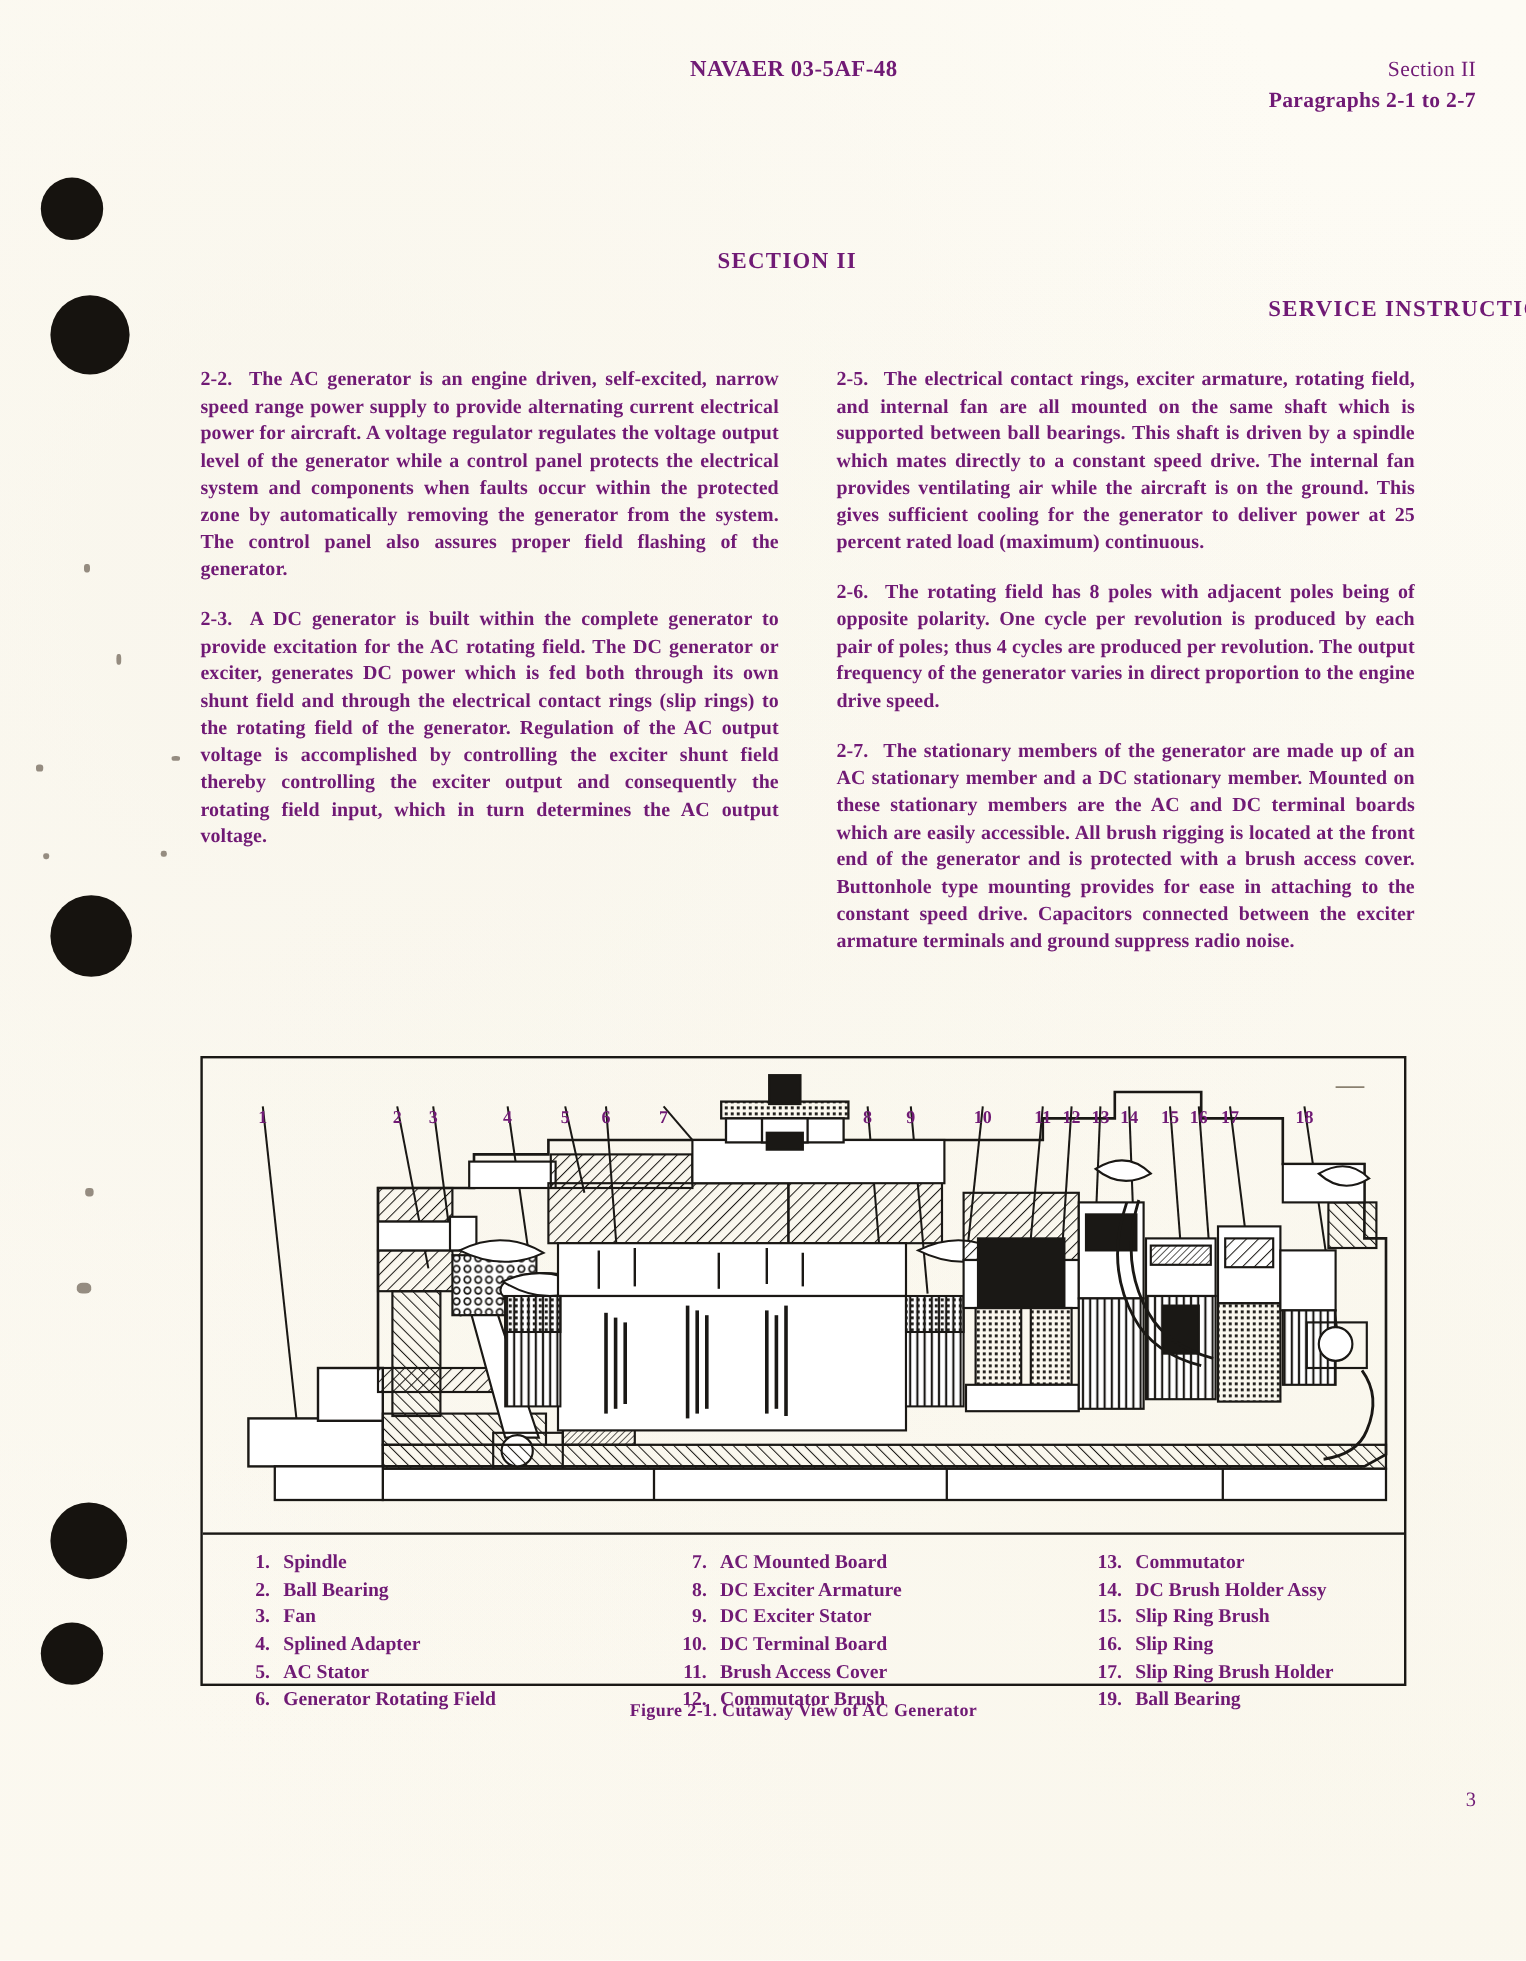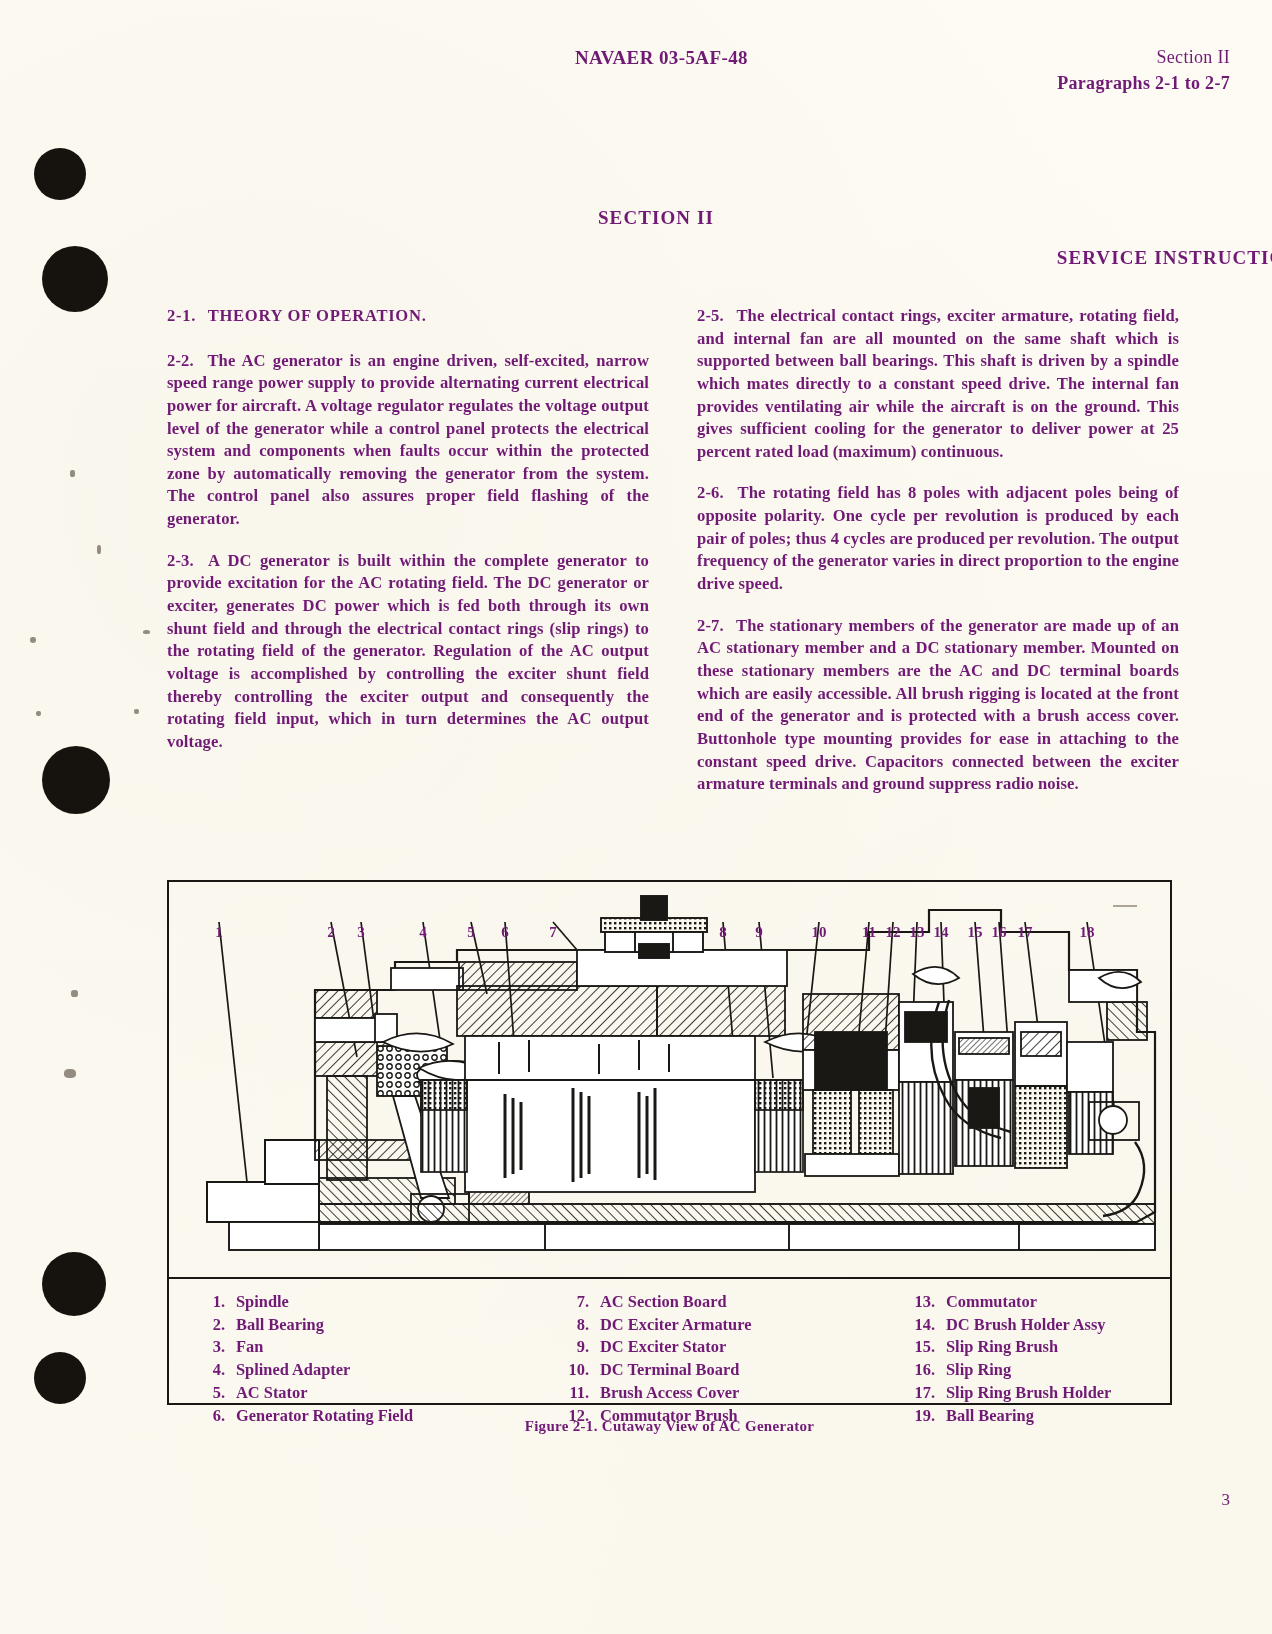--- a/index.html
+++ b/index.html
@@ -185,21 +185,20 @@
   <div class="hdr-left">NAVAER 03-5AF-48</div>
   <div class="hdr-right">
     <div class="l1">Section II</div>
     <div class="l2">Paragraphs 2-1 to 2-7</div>
   </div>
 
   <div class="sec-title" id="sectionNum">SECTION II</div>
   <div class="sec-title" id="serviceIns">SERVICE INSTRUCTIONS</div>
 
   <div class="col left" id="colLeft">
-      <div class="para heading"><span class="pnum">2-1.</span><span> THEORY OF OPERATION.</span></div>
       <div class="para"><span class="pnum">2-2.</span><span> The AC generator is an engine driven, self-excited, narrow speed range power supply to provide alternating current electrical power for aircraft. A voltage regulator regulates the voltage output level of the generator while a control panel protects the electrical system and components when faults occur within the protected zone by automatically removing the generator from the system. The control panel also assures proper field flashing of the generator.</span></div>
       <div class="para"><span class="pnum">2-3.</span><span> A DC generator is built within the complete generator to provide excitation for the AC rotating field. The DC generator or exciter, generates DC power which is fed both through its own shunt field and through the electrical contact rings (slip rings) to the rotating field of the generator. Regulation of the AC output voltage is accomplished by controlling the exciter shunt field thereby controlling the exciter output and consequently the rotating field input, which in turn determines the AC output voltage.</span></div>
     </div>
 
   <div class="col right" id="colRight">
       <div class="para"><span class="pnum">2-5.</span><span> The electrical contact rings, exciter armature, rotating field, and internal fan are all mounted on the same shaft which is supported between ball bearings. This shaft is driven by a spindle which mates directly to a constant speed drive. The internal fan provides ventilating air while the aircraft is on the ground. This gives sufficient cooling for the generator to deliver power at 25 percent rated load (maximum) continuous.</span></div>
       <div class="para"><span class="pnum">2-6.</span><span> The rotating field has 8 poles with adjacent poles being of opposite polarity. One cycle per revolution is produced by each pair of poles; thus 4 cycles are produced per revolution. The output frequency of the generator varies in direct proportion to the engine drive speed.</span></div>
       <div class="para"><span class="pnum">2-7.</span><span> The stationary members of the generator are made up of an AC stationary member and a DC stationary member. Mounted on these stationary members are the AC and DC terminal boards which are easily accessible. All brush rigging is located at the front end of the generator and is protected with a brush access cover. Buttonhole type mounting provides for ease in attaching to the constant speed drive. Capacitors connected between the exciter armature terminals and ground suppress radio noise.</span></div>
     </div>
 
@@ -417,21 +416,21 @@
     <div class="legend">
       <div class="legend-col c1" id="legCol1">
           <div class="legend-row"><span class="n">1.</span><span>Spindle</span></div>
           <div class="legend-row"><span class="n">2.</span><span>Ball Bearing</span></div>
           <div class="legend-row"><span class="n">3.</span><span>Fan</span></div>
           <div class="legend-row"><span class="n">4.</span><span>Splined Adapter</span></div>
           <div class="legend-row"><span class="n">5.</span><span>AC Stator</span></div>
           <div class="legend-row"><span class="n">6.</span><span>Generator Rotating Field</span></div>
         </div>
       <div class="legend-col c2" id="legCol2">
-          <div class="legend-row"><span class="n">7.</span><span>AC Section Board</span></div>
+          <div class="legend-row"><span class="n">7.</span><span>AC Mounted Board</span></div>
           <div class="legend-row"><span class="n">8.</span><span>DC Exciter Armature</span></div>
           <div class="legend-row"><span class="n">9.</span><span>DC Exciter Stator</span></div>
           <div class="legend-row"><span class="n">10.</span><span>DC Terminal Board</span></div>
           <div class="legend-row"><span class="n">11.</span><span>Brush Access Cover</span></div>
           <div class="legend-row"><span class="n">12.</span><span>Commutator Brush</span></div>
         </div>
       <div class="legend-col c3" id="legCol3">
           <div class="legend-row"><span class="n">13.</span><span>Commutator</span></div>
           <div class="legend-row"><span class="n">14.</span><span>DC Brush Holder Assy</span></div>
           <div class="legend-row"><span class="n">15.</span><span>Slip Ring Brush</span></div>

